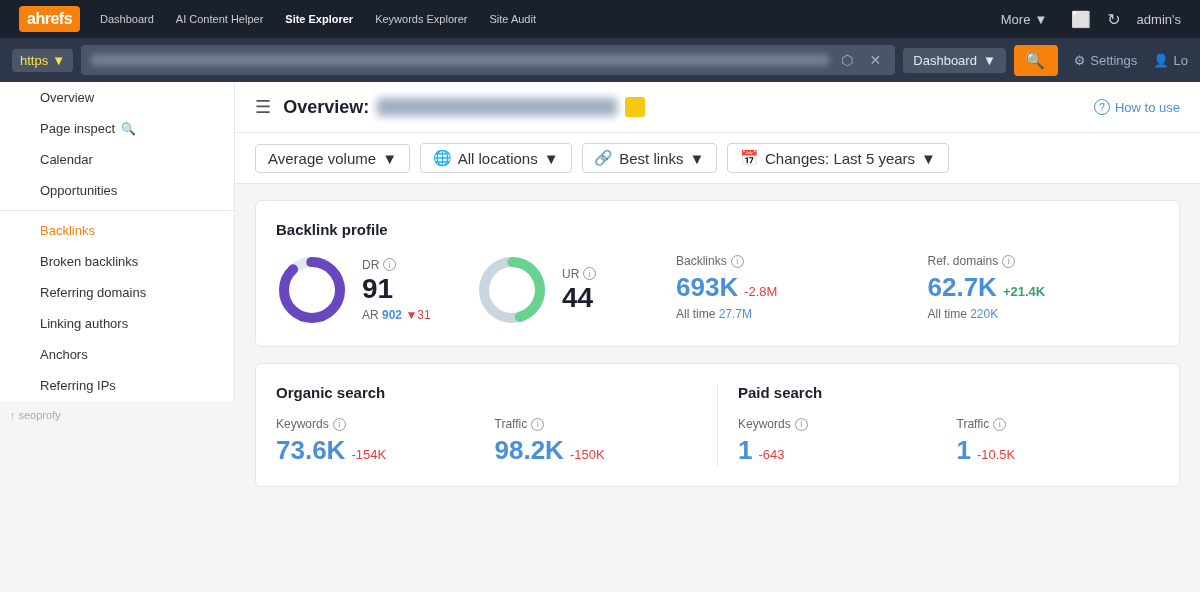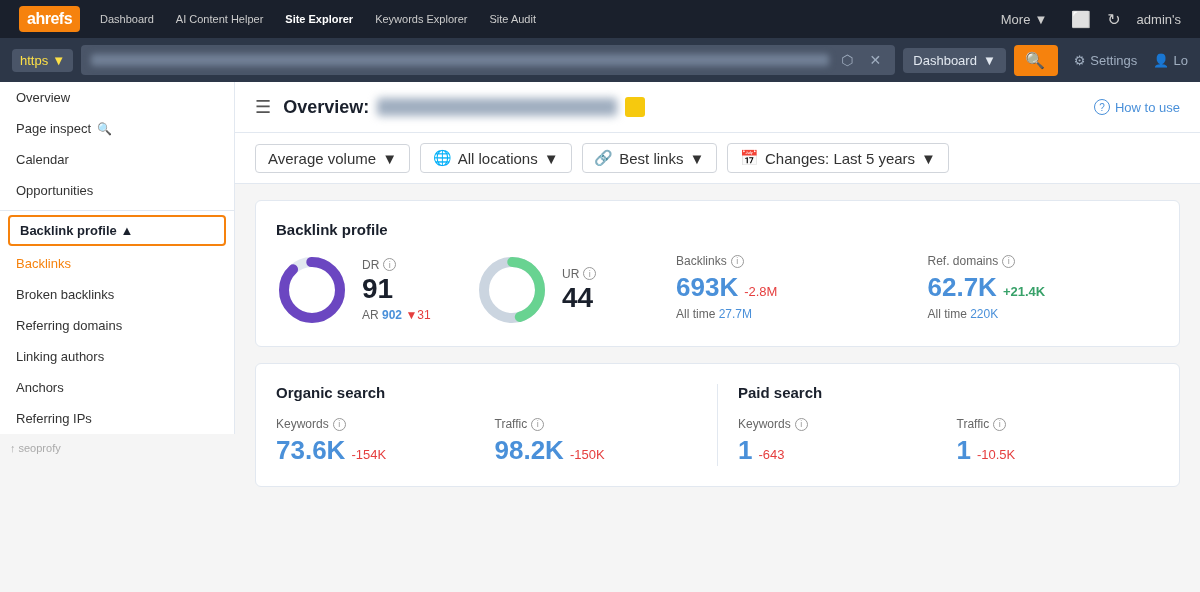--- a/index.html
+++ b/index.html
@@ -170,20 +170,21 @@
       flex-shrink: 0;
     }
     .sidebar-item {
       padding: 8px 16px;
       cursor: pointer;
       color: #333;
       font-size: 13px;
       display: flex;
       align-items: center;
       gap: 6px;
+      margin-left: 24px;
     }
     .sidebar-item.active { color: #333; font-weight: 500; }
     .sidebar-item.section-header {
       font-weight: 700;
       color: #1a202c;
       border: 2px solid #f6820d;
       margin: 2px 8px;
       border-radius: 4px;
       padding: 6px 10px;
     }
@@ -443,23 +444,20 @@
         <span>Page inspect</span>
         <span class="sidebar-search-icon">🔍</span>
       </div>
       <div class="sidebar-item">
         <span>Calendar</span>
       </div>
       <div class="sidebar-item">
         <span>Opportunities</span>
       </div>
       <div class="sidebar-divider"></div>
-      <div class="sidebar-item section-header">
-        <span>Backlink profile ▲</span>
-      </div>
       <div class="sidebar-item selected">
         <span>Backlinks</span>
       </div>
       <div class="sidebar-item">
         <span>Broken backlinks</span>
       </div>
       <div class="sidebar-item">
         <span>Referring domains</span>
       </div>
       <div class="sidebar-item">

